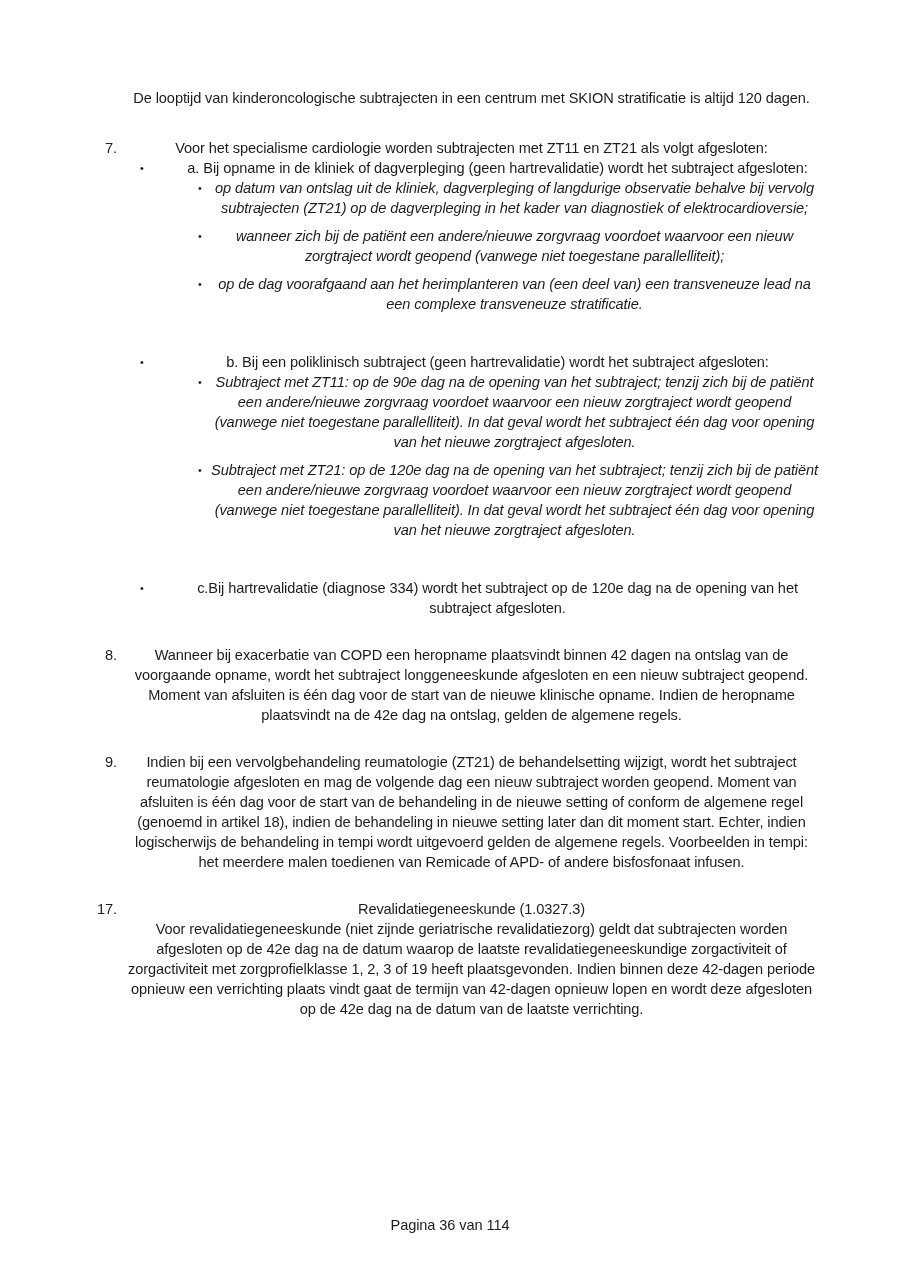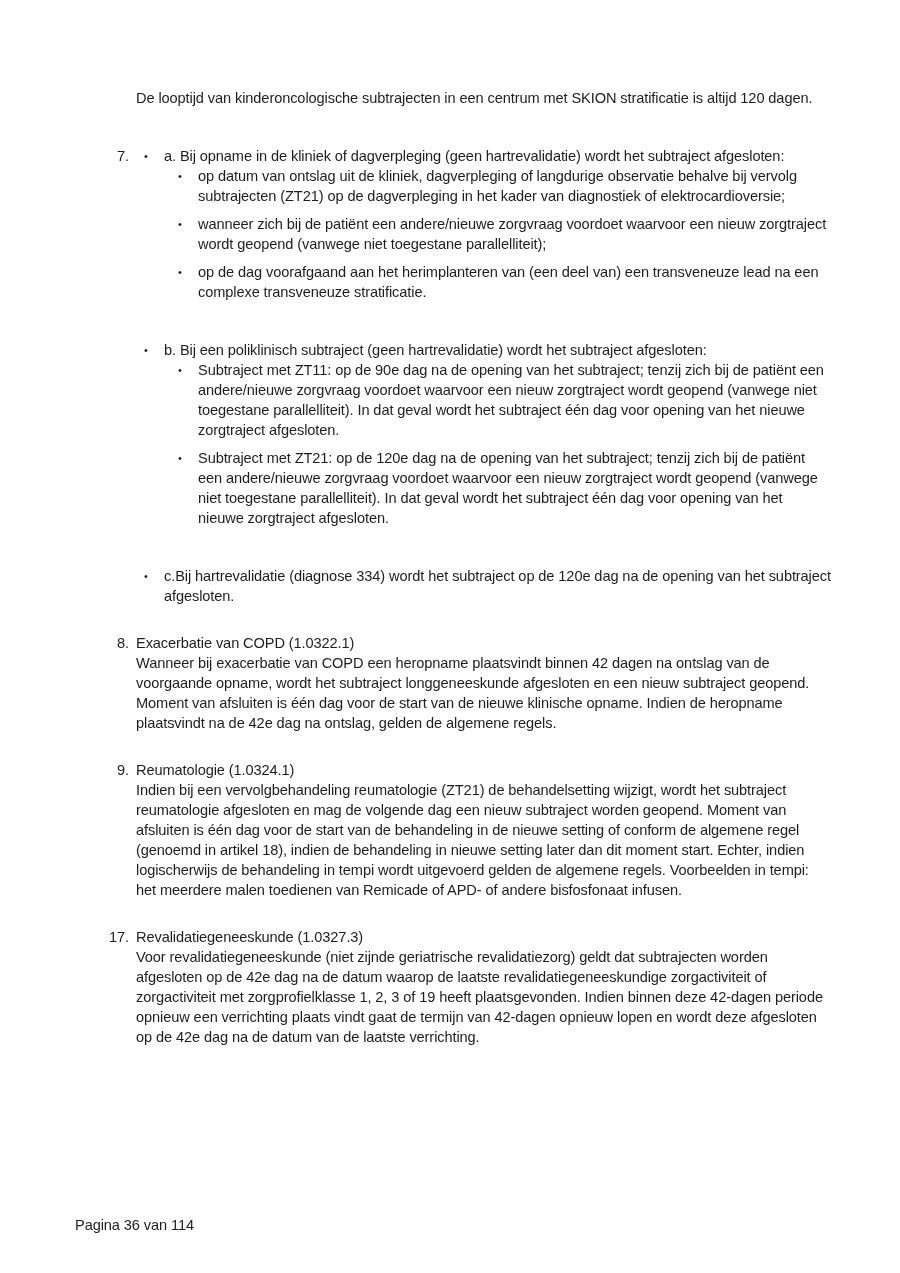--- a/index.html
+++ b/index.html
@@ -10,68 +10,70 @@
     background: #ffffff;
     font-family: "Liberation Sans", sans-serif;
     font-size: 14.6px;
     line-height: 20px;
     letter-spacing: -0.1px;
     color: #1d1d1d;
     overflow: hidden;
   }
   .content {
     position: absolute;
-    left: 136px;
+    left: 124px;
     top: 88px;
     width: 695px;
+    text-align: center;
   }
   .intro { margin: 0 0 30px 0; }
   .item { position: relative; }
   .item + .item { margin-top: 27px; }
   .item-number {
     position: absolute;
     right: 100%;
     margin-right: 7px;
     top: 0;
     white-space: nowrap;
   }
   .item-body { min-width: 0; }
   .bullet { display: flex; align-items: flex-start; }
   .bullet-marker {
     flex: 0 0 20px;
     font-size: 11px;
     line-height: 20px;
     color: #1d1d1d;
   }
-  .bullet > .bullet-text { flex: 1 1 auto; min-width: 0; }
-  .bullet-body { flex: 1 1 auto; min-width: 0; }
+  .bullet > .bullet-text { flex: 1 1 auto; min-width: 0; font-style: italic; }
+  .bullet-body { flex: 1 1 auto; min-width: 0; margin-left: 24px; }
   .bullet.l1 { padding-left: 8px; margin-top: 38px; }
   .item-text + .bullet.l1 { margin-top: 0; }
   .item-body > .bullet.l1:last-child { margin-bottom: 10px; }
   .bullet.l2 { padding-left: 14px; margin-top: 8px; }
   .bullet-text + .bullet.l2 { margin-top: 0; }
   .footer {
     position: absolute;
-    left: 75px;
+    left: 85px;
     top: 1215px;
     width: 730px;
     display: flex;
-    justify-content: flex-start;
+    justify-content: center;
   }
 </style>
 </head>
 <body>
 
 <div class="page">
   <div class="content">
     <p class="intro">De looptijd van kinderoncologische subtrajecten in een centrum met SKION stratificatie is altijd 120 dagen.</p>
     <div id="items">
         <div class="item">
           <span class="item-number">7.</span>
           <div class="item-body">
+            <div class="item-text">Voor het specialisme cardiologie worden subtrajecten met ZT11 en ZT21 als volgt afgesloten:</div>
             <div class="bullet l1">
               <span class="bullet-marker">•</span>
               <div class="bullet-body">
                 <div class="bullet-text">a. Bij opname in de kliniek of dagverpleging (geen hartrevalidatie) wordt het subtraject afgesloten:</div>
                 <div class="bullet l2">
                   <span class="bullet-marker">•</span>
                   <div class="bullet-text">op datum van ontslag uit de kliniek, dagverpleging of langdurige observatie behalve bij vervolg subtrajecten (ZT21) op de dagverpleging in het kader van diagnostiek of elektrocardioversie;</div>
                 </div>
                 <div class="bullet l2">
                   <span class="bullet-marker">•</span>
@@ -101,28 +103,26 @@
               <span class="bullet-marker">•</span>
               <div class="bullet-body">
                 <div class="bullet-text">c.Bij hartrevalidatie (diagnose 334) wordt het subtraject op de 120e dag na de opening van het subtraject afgesloten.</div>
               </div>
             </div>
           </div>
         </div>
         <div class="item">
           <span class="item-number">8.</span>
           <div class="item-body">
-            <div class="item-title">Exacerbatie van COPD (1.0322.1)</div>
             <div class="item-text">Wanneer bij exacerbatie van COPD een heropname plaatsvindt binnen 42 dagen na ontslag van de voorgaande opname, wordt het subtraject longgeneeskunde afgesloten en een nieuw subtraject geopend. Moment van afsluiten is één dag voor de start van de nieuwe klinische opname. Indien de heropname plaatsvindt na de 42e dag na ontslag, gelden de algemene regels.</div>
           </div>
         </div>
         <div class="item">
           <span class="item-number">9.</span>
           <div class="item-body">
-            <div class="item-title">Reumatologie (1.0324.1)</div>
             <div class="item-text">Indien bij een vervolgbehandeling reumatologie (ZT21) de behandelsetting wijzigt, wordt het subtraject reumatologie afgesloten en mag de volgende dag een nieuw subtraject worden geopend. Moment van afsluiten is één dag voor de start van de behandeling in de nieuwe setting of conform de algemene regel (genoemd in artikel 18), indien de behandeling in nieuwe setting later dan dit moment start. Echter, indien logischerwijs de behandeling in tempi wordt uitgevoerd gelden de algemene regels. Voorbeelden in tempi: het meerdere malen toedienen van Remicade of APD- of andere bisfosfonaat infusen.</div>
           </div>
         </div>
         <div class="item">
           <span class="item-number">17.</span>
           <div class="item-body">
             <div class="item-title">Revalidatiegeneeskunde (1.0327.3)</div>
             <div class="item-text">Voor revalidatiegeneeskunde (niet zijnde geriatrische revalidatiezorg) geldt dat subtrajecten worden afgesloten op de 42e dag na de datum waarop de laatste revalidatiegeneeskundige zorgactiviteit of zorgactiviteit met zorgprofielklasse 1, 2, 3 of 19 heeft plaatsgevonden. Indien binnen deze 42-dagen periode opnieuw een verrichting plaats vindt gaat de termijn van 42-dagen opnieuw lopen en wordt deze afgesloten op de 42e dag na de datum van de laatste verrichting.</div>
           </div>
         </div>

